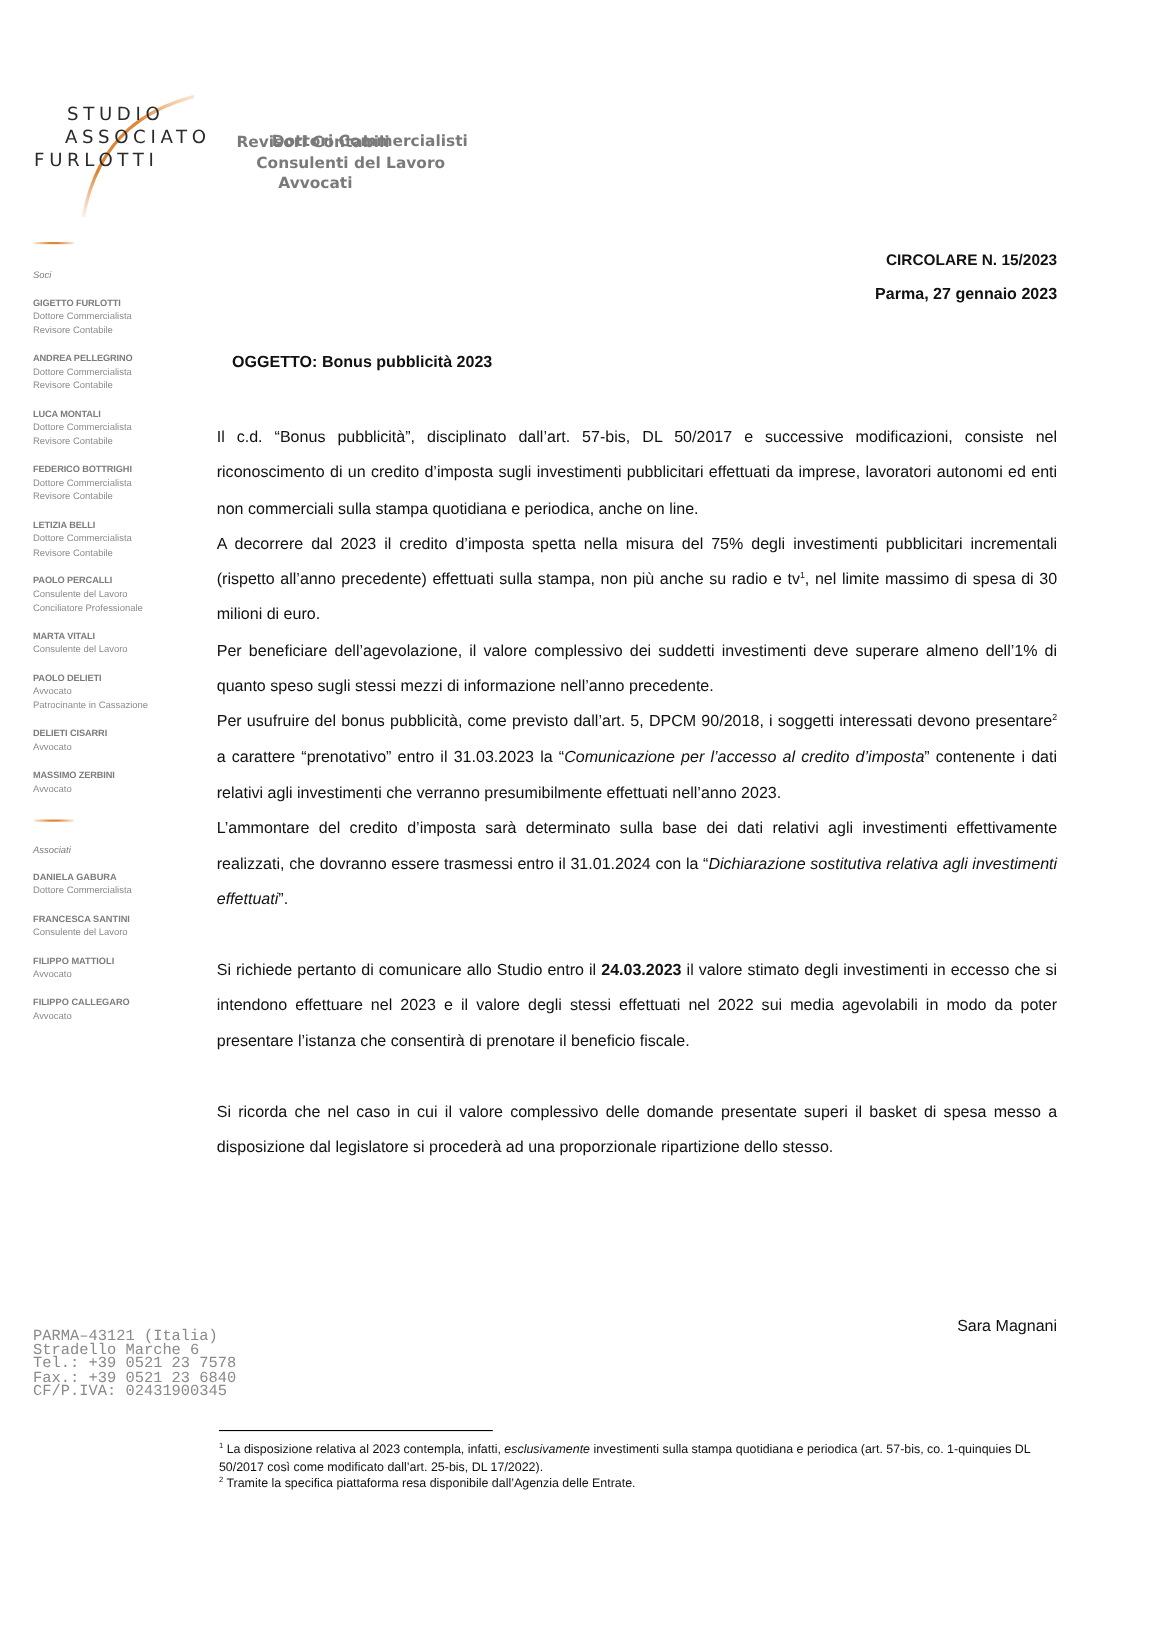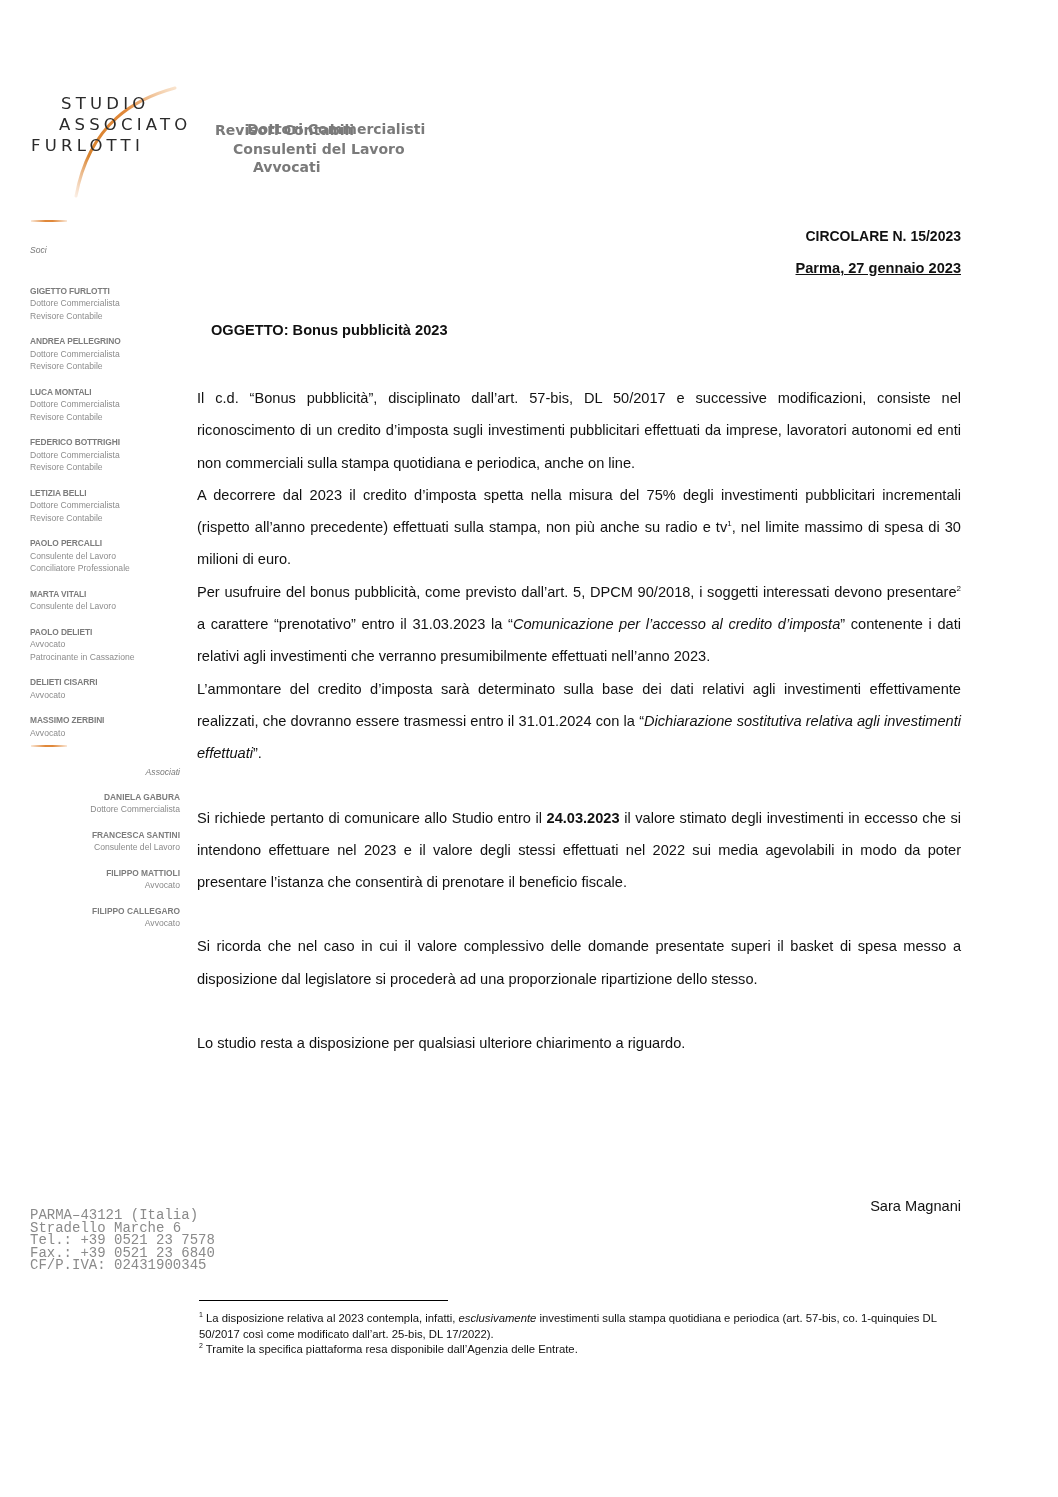--- a/index.html
+++ b/index.html
@@ -20,35 +20,35 @@
     .prof-1 { left: 247px; top: 2px; margin-top: 18px; }
     .prof-2 { left: 215px; top: 21px; }
     .prof-3 { left: 233px; top: 40px; }
     .prof-4 { left: 253px; top: 58px; }
 
     
     .orange-rule { position: absolute; height: 2px; width: 36px; background: linear-gradient(90deg, rgba(230,140,60,0.2), #e0883a 40%, #e0883a 60%, rgba(230,140,60,0.2)); }
 
     
     .sidebar { position: absolute; left: 30px; top: 244px; width: 150px; font-family: "Liberation Sans", sans-serif; font-size: 8.6px; color: #8a8a8a; line-height: 12.5px; }
-    .sidebar .sec-title { font-style: italic; color: #7a7a7a; margin-bottom: 28px; }
+    .sidebar .sec-title { font-style: italic; color: #7a7a7a; margin-bottom: 12px; }
     .sidebar .member { margin-bottom: 13px; }
     .sidebar .member-name { font-weight: bold; color: #7c7c7c; font-size: 8.4px; letter-spacing: -0.1px; }
     .sidebar .member-role { color: #8c8c8c; }
-    .associati-block { position: absolute; left: 30px; top: 766px; width: 150px; font-family: "Liberation Sans", sans-serif; font-size: 8.6px; color: #8a8a8a; line-height: 12.5px; text-align: right; }
+    .associati-block { position: absolute; left: 30px; top: 766px; width: 150px; font-family: "Liberation Sans", sans-serif; font-size: 8.6px; color: #8a8a8a; line-height: 12.5px; }
     .associati-block .sec-title { font-style: italic; color: #7a7a7a; margin-bottom: 12px; }
     .associati-block .member { margin-bottom: 13px; }
     .associati-block .member-name { font-weight: bold; color: #7c7c7c; font-size: 8.4px; }
 
     .address { position: absolute; left: 30px; top: 1209px; font-size: 14px; color: #8a8a8a; line-height: 12.6px; font-family: Liberation Mono, monospace; }
 
     
     .main { position: absolute; left: 197px; top: 0; width: 764px; font-family: "Liberation Sans", sans-serif; font-size: 14.6px; color: #111; }
     .circolare { position: absolute; right: 0; top: 228px; font-weight: bold; font-size: 14px; white-space: nowrap; }
-    .date { position: absolute; right: 0; top: 260px; font-weight: bold; font-size: 14.6px; white-space: nowrap; text-decoration: underline; }
+    .date { position: absolute; right: 0; top: 260px; font-weight: bold; font-size: 14.6px; white-space: nowrap; }
     .oggetto { position: absolute; left: 0; top: 322px; font-weight: bold; font-size: 14.6px; white-space: nowrap; margin-left: 14px; }
 
     .body-text { position: absolute; left: 0; top: 382px; width: 764px; line-height: 32.3px; text-align: justify; }
     .body-text p { margin: 0; }
     .body-text .gap { height: 32px; }
     .body-text sup { font-size: 8px; line-height: 0; vertical-align: super; }
     .signature { position: absolute; right: 0; top: 1198px; white-space: nowrap; }
 
     .fn-rule { position: absolute; left: 199px; top: 1300px; width: 249px; height: 1px; background: #000; }
     .footnotes { position: absolute; left: 199px; top: 1311px; width: 764px; font-size: 11.3px; line-height: 15.5px; color: #111; font-family: "Liberation Sans", sans-serif; }
@@ -169,28 +169,28 @@
   </div>
 
   <div class="main">
     <div class="circolare">CIRCOLARE N. 15/2023</div>
     <div class="date">Parma, 27 gennaio 2023</div>
     <div class="oggetto">OGGETTO: Bonus pubblicità 2023</div>
 
     <div class="body-text">
       <p>Il c.d. “Bonus pubblicità”, disciplinato dall’art. 57-bis, DL 50/2017 e successive modificazioni, consiste nel riconoscimento di un credito d’imposta sugli investimenti pubblicitari effettuati da imprese, lavoratori autonomi ed enti non commerciali sulla stampa quotidiana e periodica, anche on line.</p>
       <p><span>A decorrere dal 2023 il credito d’imposta spetta nella misura del 75% degli investimenti pubblicitari incrementali (rispetto all’anno precedente) effettuati sulla stampa, non più anche su radio e tv</span><sup>1</sup><span>, nel limite massimo di spesa di 30 milioni di euro.</span></p>
+      <p>Per beneficiare dell’agevolazione, il valore complessivo dei suddetti investimenti deve superare almeno dell’1% di quanto speso sugli stessi mezzi di informazione nell’anno precedente.</p>
       <p><span>Per usufruire del bonus pubblicità, come previsto dall’art. 5, DPCM 90/2018, i soggetti interessati devono presentare</span><sup>2</sup><span> a carattere “prenotativo” entro il 31.03.2023 la “</span><em>Comunicazione per l’accesso al credito d’imposta</em><span>” contenente i dati relativi agli investimenti che verranno presumibilmente effettuati nell’anno 2023.</span></p>
       <p><span>L’ammontare del credito d’imposta sarà determinato sulla base dei dati relativi agli investimenti effettivamente realizzati, che dovranno essere trasmessi entro il 31.01.2024 con la “</span><em>Dichiarazione sostitutiva relativa agli investimenti effettuati</em><span>”.</span></p>
       <div class="gap"></div>
       <p><span>Si richiede pertanto di comunicare allo Studio entro il </span><strong>24.03.2023</strong><span> il valore stimato degli investimenti in eccesso che si intendono effettuare nel 2023 e il valore degli stessi effettuati nel 2022 sui media agevolabili in modo da poter presentare l’istanza che consentirà di prenotare il beneficio fiscale.</span></p>
       <div class="gap"></div>
       <p>Si ricorda che nel caso in cui il valore complessivo delle domande presentate superi il basket di spesa messo a disposizione dal legislatore si procederà ad una proporzionale ripartizione dello stesso.</p>
       <div class="gap"></div>
-      <p>Lo studio resta a disposizione per qualsiasi ulteriore chiarimento a riguardo.</p>
     </div>
 
     <div class="signature">Sara Magnani</div>
   </div>
 
   <div class="fn-rule"></div>
   <div class="footnotes">
     <p><sup>1</sup><span> La disposizione relativa al 2023 contempla, infatti, </span><em>esclusivamente</em><span> investimenti sulla stampa quotidiana e periodica (art. 57-bis, co. 1-quinquies DL 50/2017 così come modificato dall’art. 25-bis, DL 17/2022).</span></p>
     <p><sup>2</sup><span> Tramite la specifica piattaforma resa disponibile dall’Agenzia delle Entrate.</span></p>
   </div>

